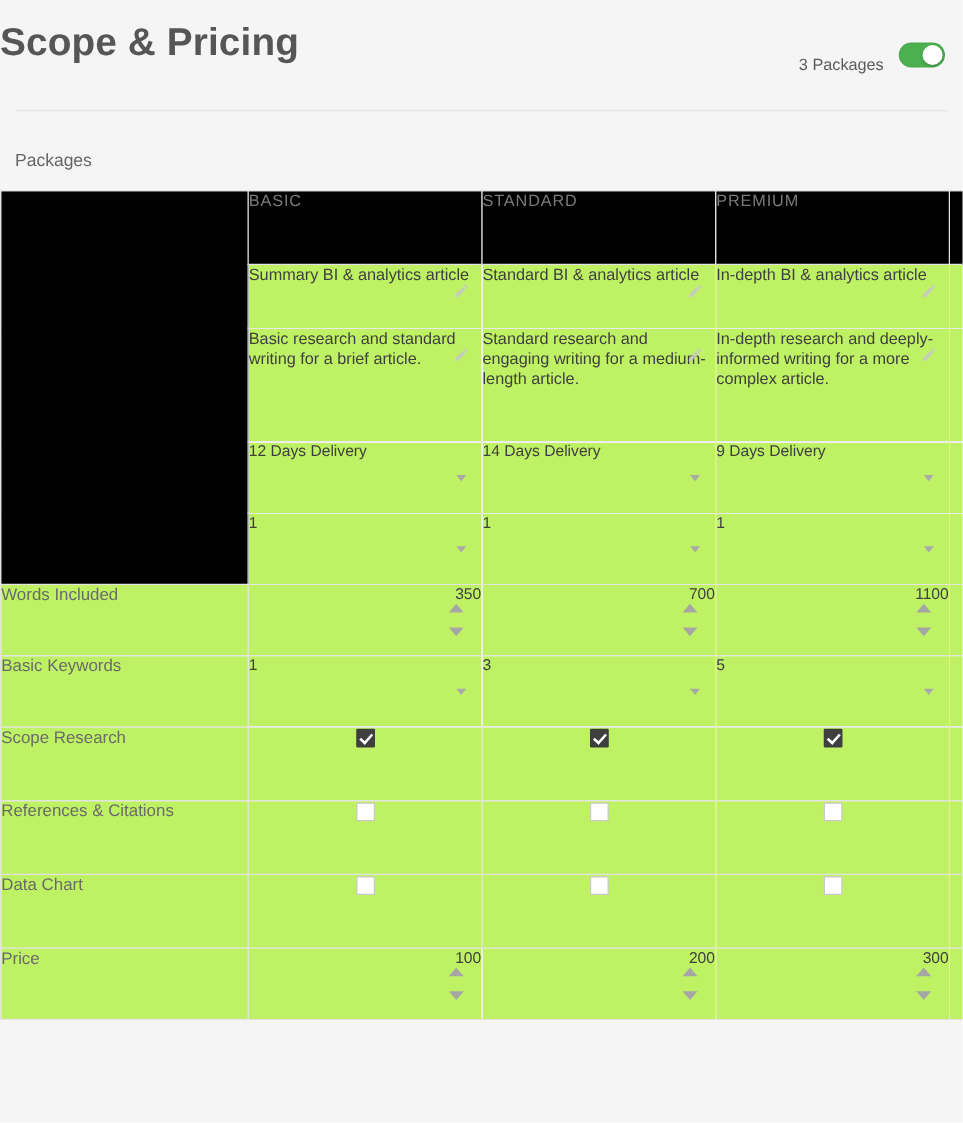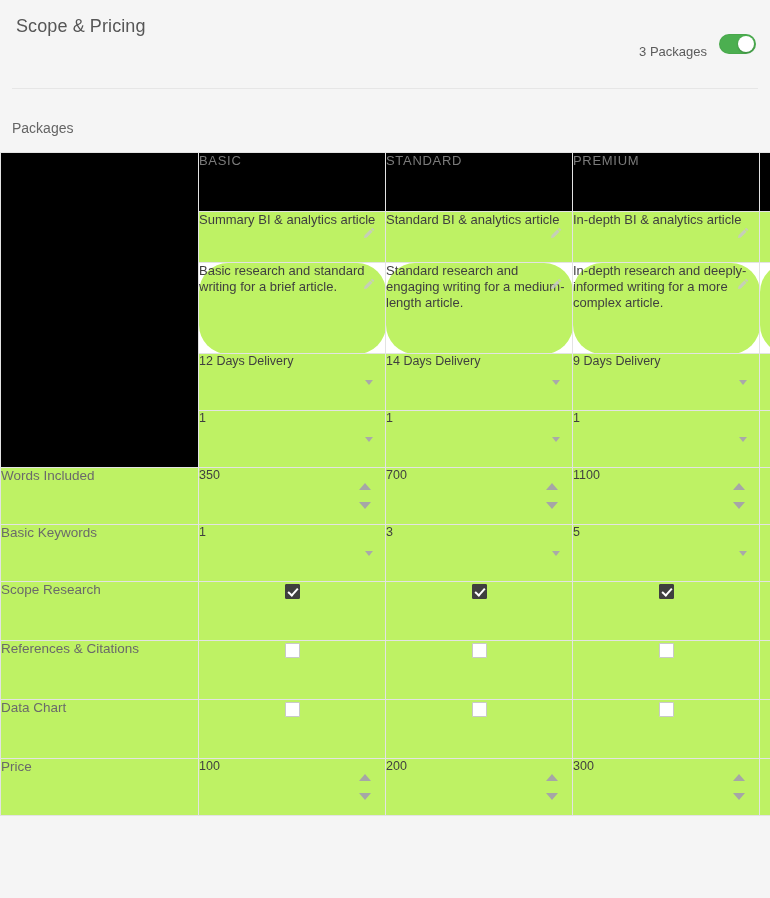--- a/index.html
+++ b/index.html
@@ -24,24 +24,24 @@
 
   
   .header {
     position: relative;
     height: 88px;
     padding: 0 12px 0 12px;
     box-sizing: border-box;
   }
   .header-title {
     position: absolute;
-    left: 16px;
+    left: 0;
     top: 16px;
-    font-size: 18px;
-    font-weight: 400;
+    font-size: 31px;
+    font-weight: 700;
     color: #565656;
     letter-spacing: 0.1px;
   }
   .header-right {
     position: absolute;
     right: 14px;
     top: 28px;
     display: flex;
     align-items: center;
     gap: 12px;
@@ -140,21 +140,21 @@
   }
 
   
   td.edit-cell {
     padding: 14px 30px 12px 18px;
     position: relative;
     font-size: 13px;
     line-height: 16px;
     color: #3f3f3f;
   }
-  td.edit-cell.tall  { height: 90px; border-radius: 29px; }
+  td.edit-cell.tall  { height: 90px; }
   td.edit-cell.short { height: 50px; }
   .pencil {
     position: absolute;
     right: 9px;
     top: 14px;
     width: 14px;
     height: 14px;
     opacity: 0.85;
   }
 
@@ -179,21 +179,21 @@
   }
 
   
   td.num-cell {
     height: 56px;
     vertical-align: middle;
     position: relative;
     padding: 0 42px 0 18px;
     font-size: 12.5px;
     color: #3f3f3f;
-    text-align: left;
+    text-align: right;
   }
   .spinner {
     position: absolute;
     right: 14px;
     top: 50%;
     margin-top: -13px;
     width: 12px;
     height: 26px;
   }
   .spinner .up, .spinner .down {

